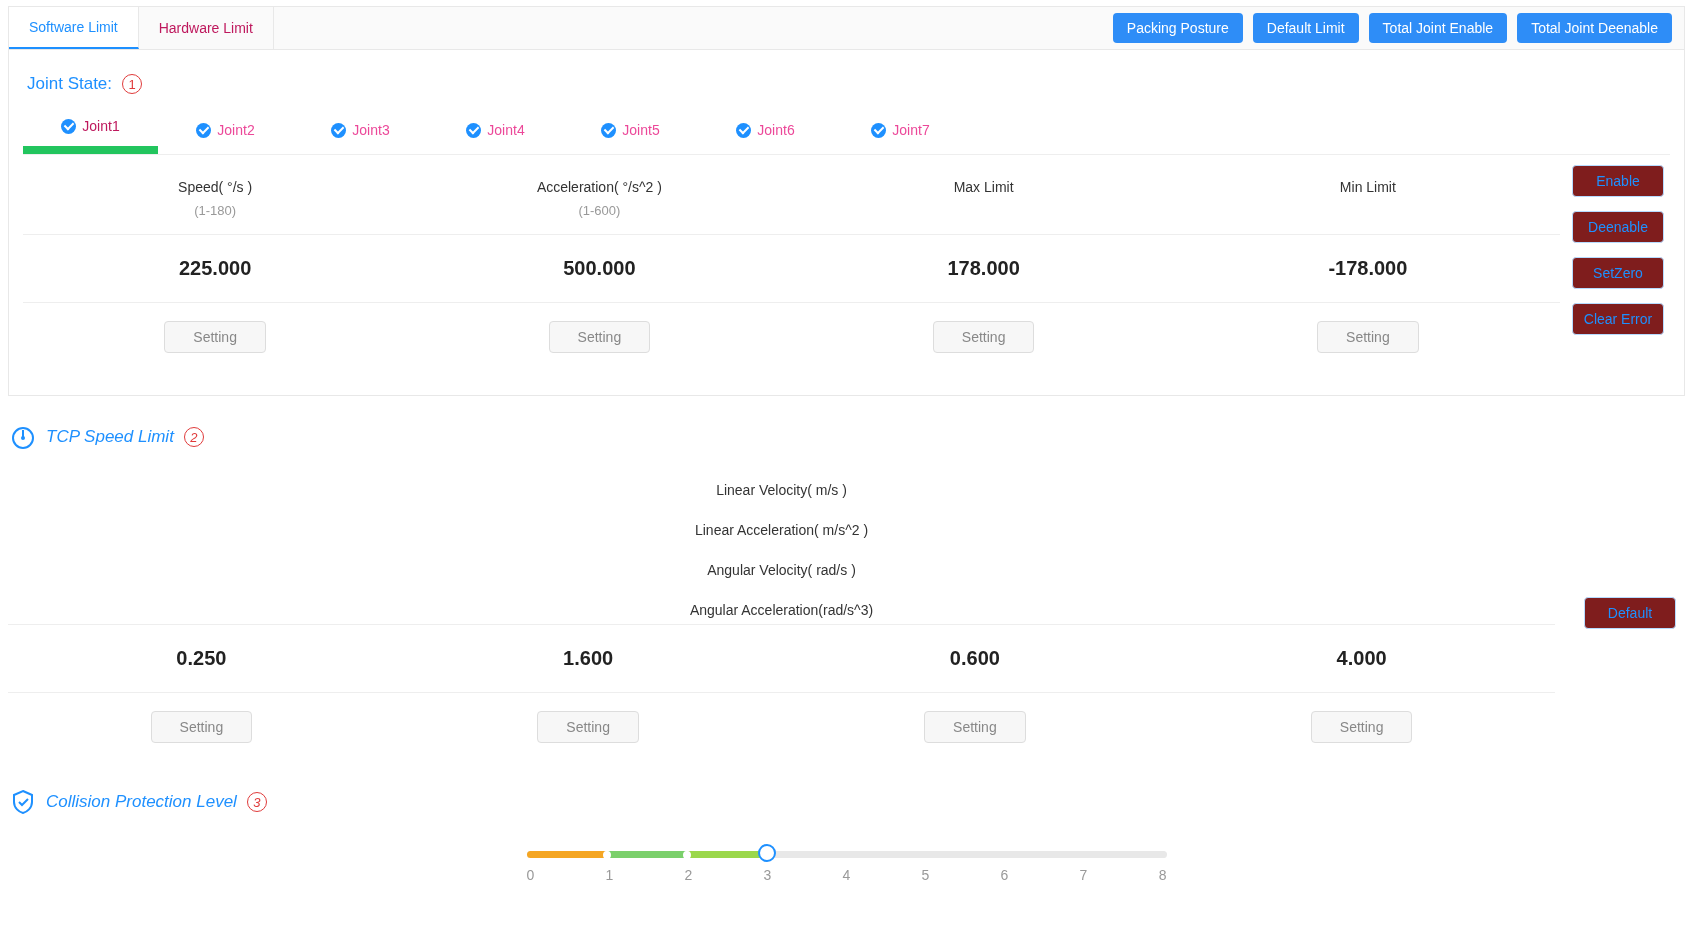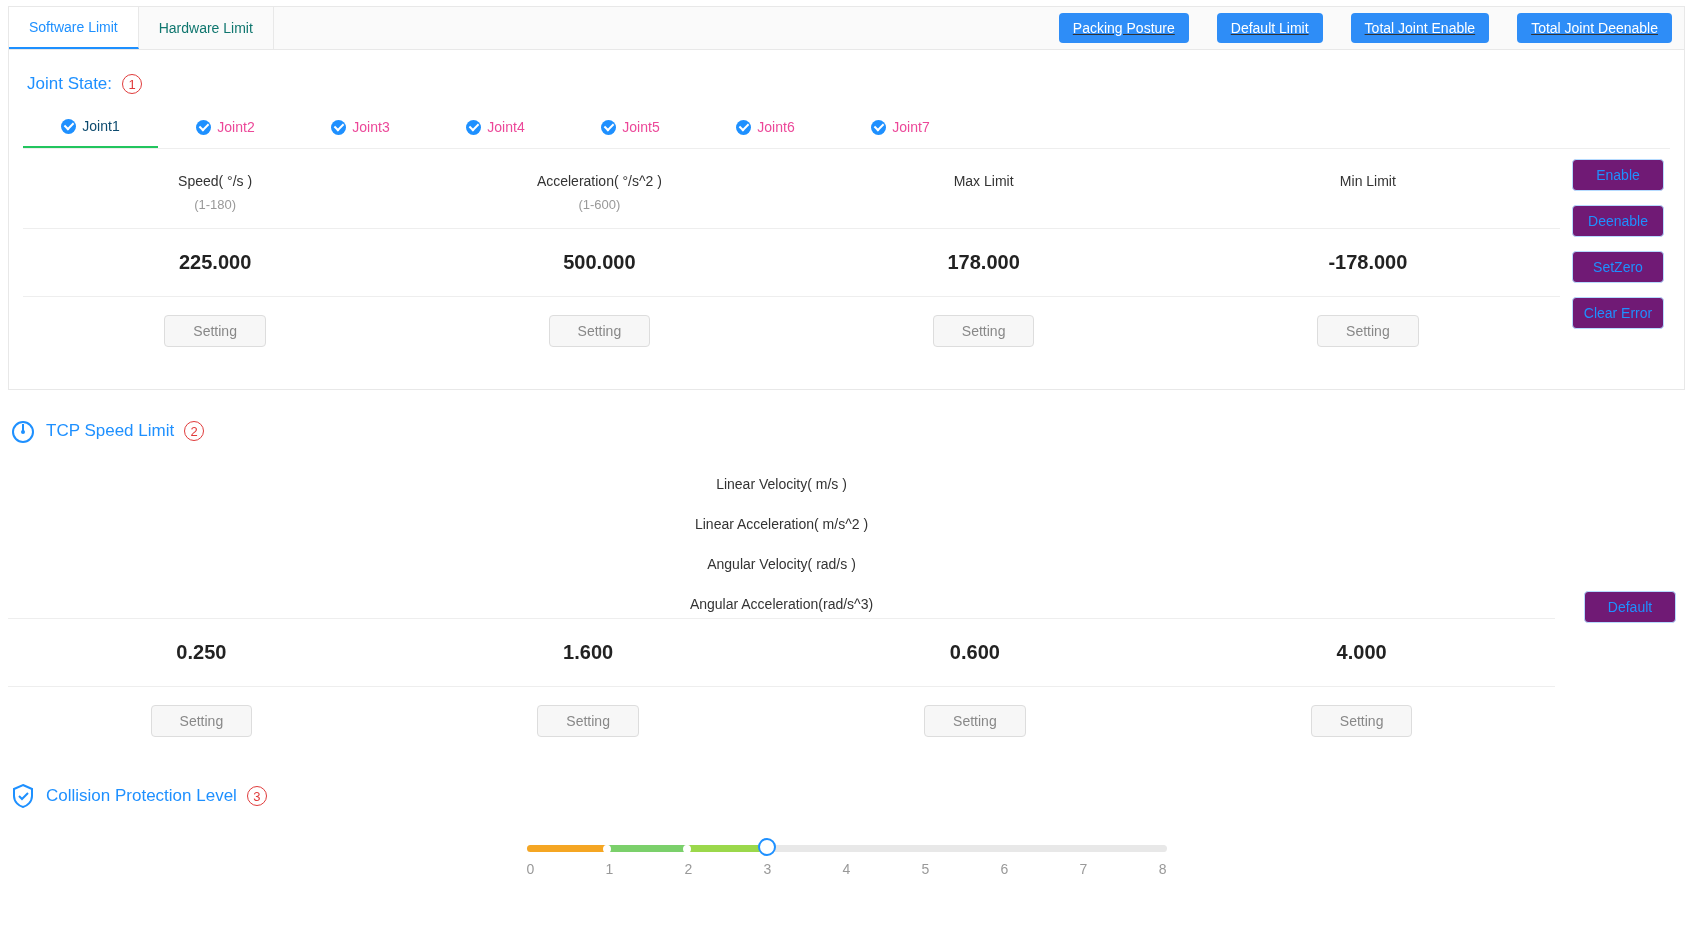--- a/index.html
+++ b/index.html
@@ -18,31 +18,31 @@
   border: 1px solid #e8e8e8;
   background: #fafafa;
   height: 44px;
   margin: 6px 8px 0 8px;
 }
 .tabbar { display: flex; height: 100%; }
 .tab {
   padding: 0 20px;
   display: flex;
   align-items: center;
-  color: #0f766e;
+  color: #be185d;
   border-right: 1px solid #e8e8e8;
   cursor: pointer;
   height: 100%;
 }
 .tab.active {
   color: #1e90ff;
   background: #fff;
   border-bottom: 2px solid #1e90ff;
 }
-.top-buttons { margin-left: auto; display: flex; gap: 28px; padding-right: 12px; text-decoration: underline; }
+.top-buttons { margin-left: auto; display: flex; gap: 10px; padding-right: 12px; }
 .btn-primary {
   background: #2e8df7;
   color: #fff;
   border: none;
   padding: 7px 14px;
   border-radius: 4px;
   font-size: 14px;
   cursor: pointer;
 }
 
@@ -83,22 +83,22 @@
   padding: 10px 0 12px 0;
   text-align: center;
   color: #ec4899;
   cursor: pointer;
   display: flex;
   align-items: center;
   justify-content: center;
   gap: 6px;
 }
 .joint-tab.active {
-  color: #0c4a6e;
-  border-bottom: 2px solid #22c55e;
+  color: #be185d;
+  border-bottom: 8px solid #22c55e;
 }
 .check-icon {
   width: 15px; height: 15px;
   border-radius: 50%;
   background: #1e90ff;
   display: inline-flex;
   align-items: center;
   justify-content: center;
 }
 .check-icon::after {
@@ -135,36 +135,36 @@
 .btn-setting {
   background: #f7f7f7;
   border: 1px solid #ddd;
   color: #888;
   padding: 7px 28px;
   border-radius: 4px;
   cursor: pointer;
   font-size: 14px;
 }
 .btn-light {
-  background: #701a75;
+  background: #7f1d1d;
   border: 1px solid #b6dbff;
   color: #1e90ff;
   padding: 7px 0;
   border-radius: 4px;
   cursor: pointer;
   font-size: 14px;
   width: 92px;
   text-align: center;
 }
 
 
 .section {
   margin: 28px 8px 0 8px;
 }
-.section .section-title { margin-left: 2px; }
+.section .section-title { margin-left: 2px; font-style: italic; }
 .icon-gauge, .icon-shield {
   width: 26px; height: 26px;
   display: inline-flex; align-items: center; justify-content: center;
 }
 .tcp-grid {
   margin-top: 10px;
 }
 .tcp-grid .grid { border-top: 1px solid #eee; }
 .tcp-grid .head-row { border-top: none; flex-direction: column; }
 .tcp-grid .bigside {

